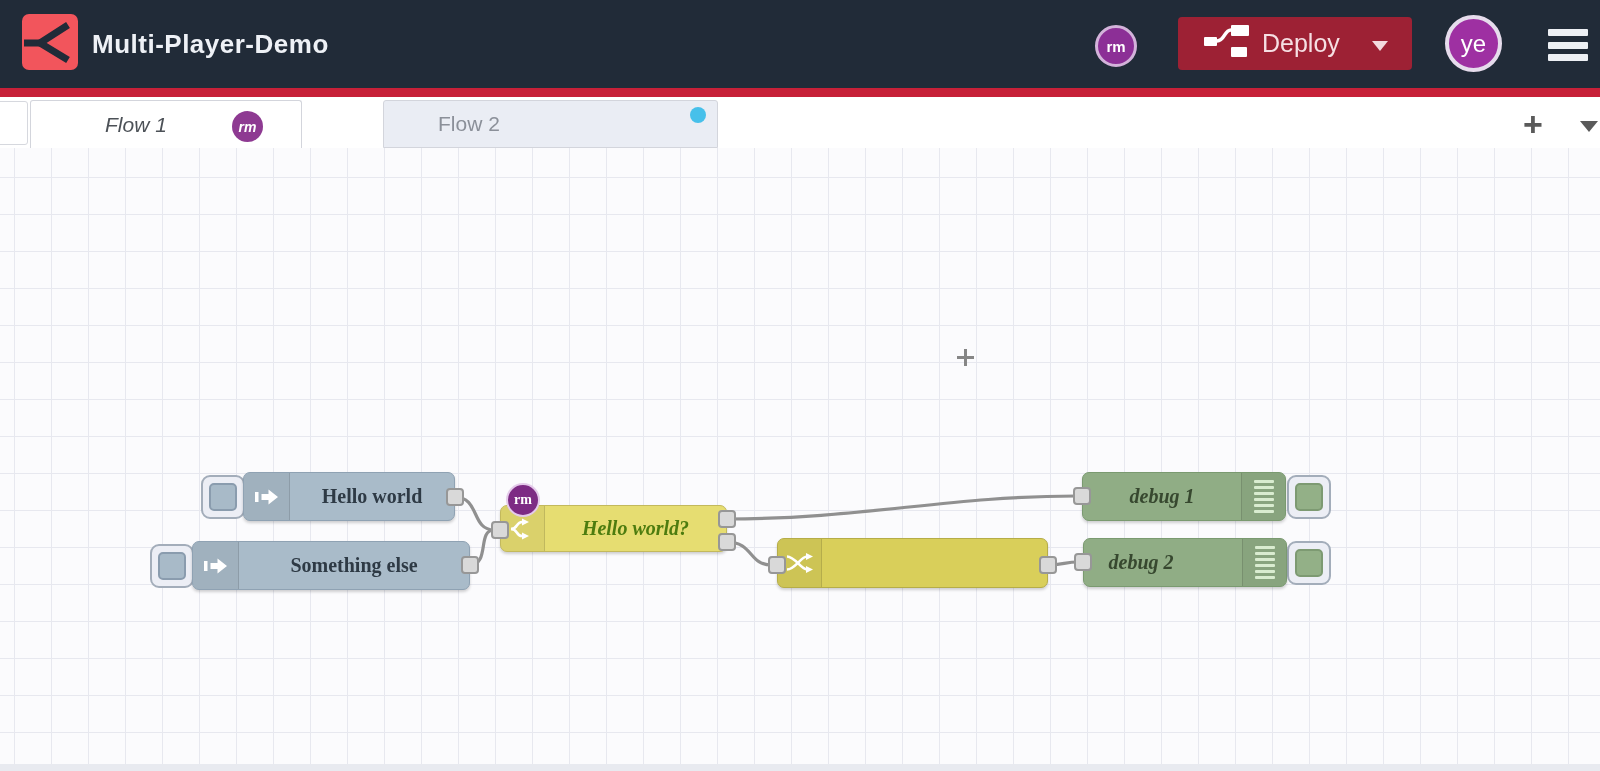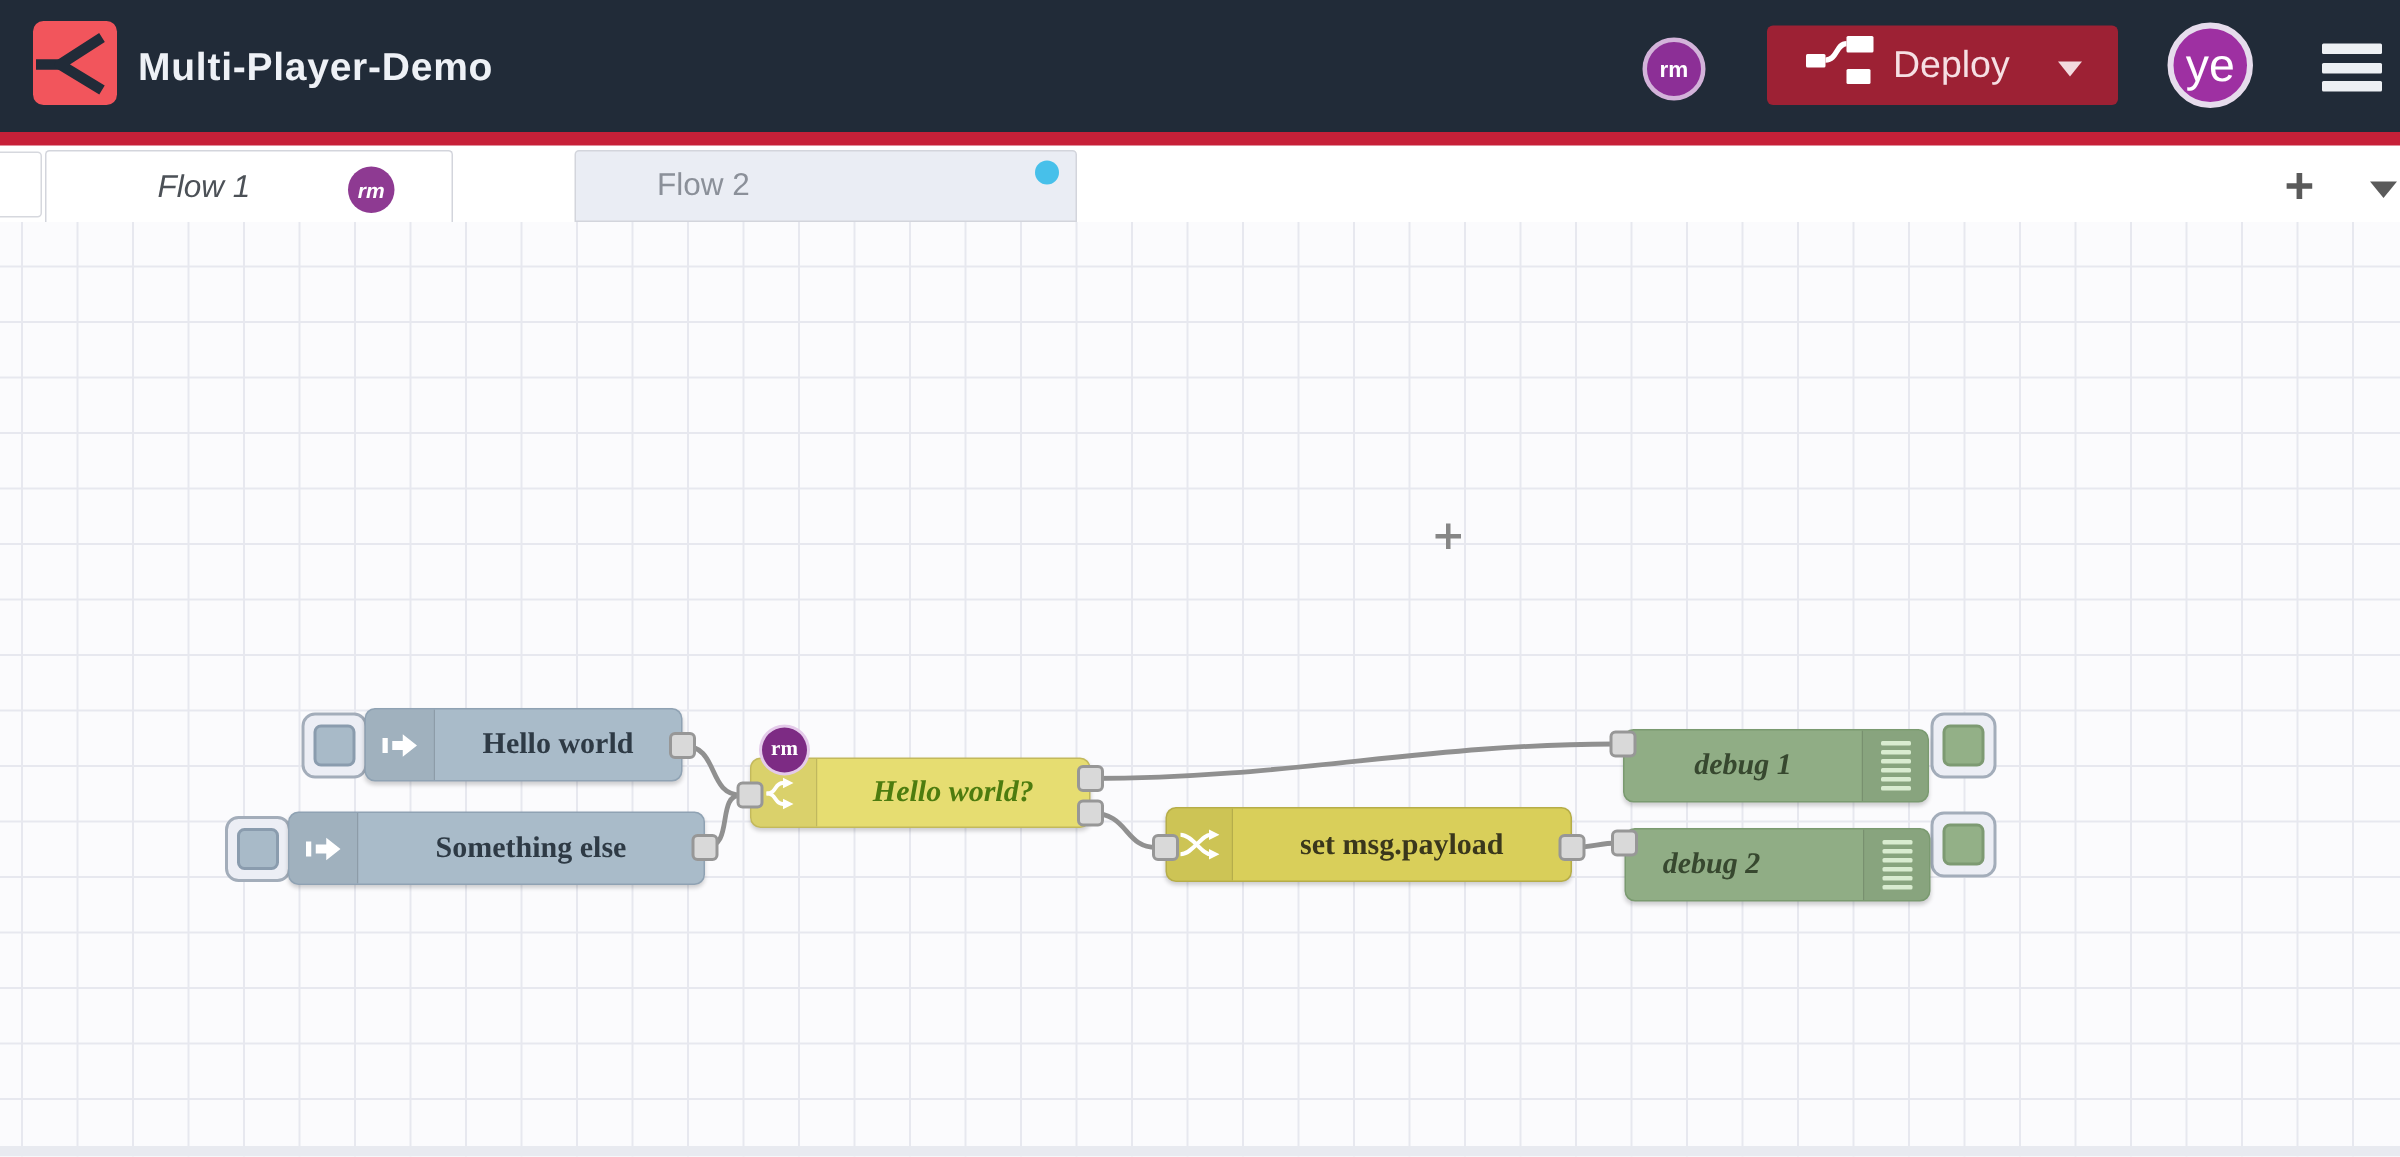--- a/index.html
+++ b/index.html
@@ -23,21 +23,21 @@
   .deploy-btn { position:absolute; left:1178px; top:17px; width:234px; height:53px;
                 background:#9d2134; border-radius:4px; display:flex;
                 align-items:center; color:#f6dfe3; font-size:25px; cursor:pointer; }
   .deploy-btn .dicon { margin-left:26px; }
   .deploy-btn .dlabel { margin-left:12px; }
   .deploy-caret { position:absolute; right:24px; top:24px; width:0; height:0;
                   border-left:8px solid transparent; border-right:8px solid transparent;
                   border-top:10px solid #f3dade; }
   .user-avatar { position:absolute; left:1445px; top:15px; width:57px; height:57px;
                  border-radius:50%; background:#9e30a2; border:4px solid #e6dcec;
-                 color:#fff; font-size:31px; display:flex; align-items:center;
+                 color:#fff; font-size:24px; display:flex; align-items:center;
                  justify-content:center; }
   .burger { position:absolute; left:1548px; top:29px; width:40px; height:32px;
             display:flex; flex-direction:column; justify-content:space-between;
             cursor:pointer; }
   .burger div { height:7px; background:#edf0f4; border-radius:1px; }
   .red-line { position:absolute; left:0; top:88px; width:1600px; height:9px;
               background:#c72038; z-index:10; }
 
   
   .tabbar { position:absolute; left:0; top:97px; width:1600px; height:51px;
@@ -83,21 +83,21 @@
           justify-content:center; background:rgba(0,0,0,0.05);
           border-right:1px solid rgba(0,0,0,0.12); border-radius:6px 0 0 6px; }
   .node .icon-box.right { border-right:none; border-left:1px solid rgba(0,0,0,0.12);
           border-radius:0 6px 6px 0; }
   .node .nlabel { flex:1; text-align:center; font-size:20px; font-weight:600;
                   padding:0 6px; white-space:nowrap; }
   .node.inject { background:#a9bbc9; border:1px solid #8fa2b3; color:#2e3a45; }
   .node.switch { background:#e6dd71; border:1px solid #c3b95c; color:#4d7c0f; }
   .node.switch .nlabel, .node.debug .nlabel { font-style:italic; }
   .node.change { background:#d9cf5a; border:1px solid #b6ad48; color:#3a371c; }
-  .node.debug  { background:#90ad85; border:1px solid #7a9a70; color:#37482f;margin-top:14px; }
+  .node.debug  { background:#90ad85; border:1px solid #7a9a70; color:#37482f; }
 
   .side-btn { position:absolute; width:44px; height:44px; border-radius:9px;
               background:#eceef5; border:2px solid #a3adba; display:flex;
               align-items:center; justify-content:center; z-index:2; cursor:pointer; }
   .side-btn .inner { width:28px; height:28px; border-radius:5px; }
   .side-btn.inject-btn .inner { background:#a8bac8; border:2px solid #8a9cae; }
   .side-btn.debug-btn  .inner { background:#93b087; border:2px solid #7d9a72; }
 
   .port { position:absolute; width:18px; height:18px; background:#d9d9d9;
           border:2px solid #979797; border-radius:4px; z-index:4; cursor:crosshair; }
@@ -232,21 +232,20 @@
       <span class="icon-box" style="width:44px;">
         <svg width="27" height="24" viewBox="0 0 27 24">
           <g stroke="#fff" stroke-width="2.6" fill="none">
             <path d="M1 5.5 C9 5.5 15 18.5 21 18.5"></path>
             <path d="M1 18.5 C9 18.5 15 5.5 21 5.5"></path>
           </g>
           <path d="M20 2 L27 5.5 L20 9 z" fill="#fff"></path>
           <path d="M20 15 L27 18.5 L20 22 z" fill="#fff"></path>
         </svg>
       </span>
-      <span class="nlabel">set msg.payload</span>
     </div>
     <div class="port" style="left:768px; top:408px;"></div>
     <div class="port" style="left:1039px; top:408px;"></div>
 
     <div class="node debug" style="left:1082px; top:324px; width:204px;">
       <span class="nlabel">debug 1</span>
       <span class="icon-box right" style="width:44px;">
         <span class="debug-lines">
             <div></div>
             <div></div>

